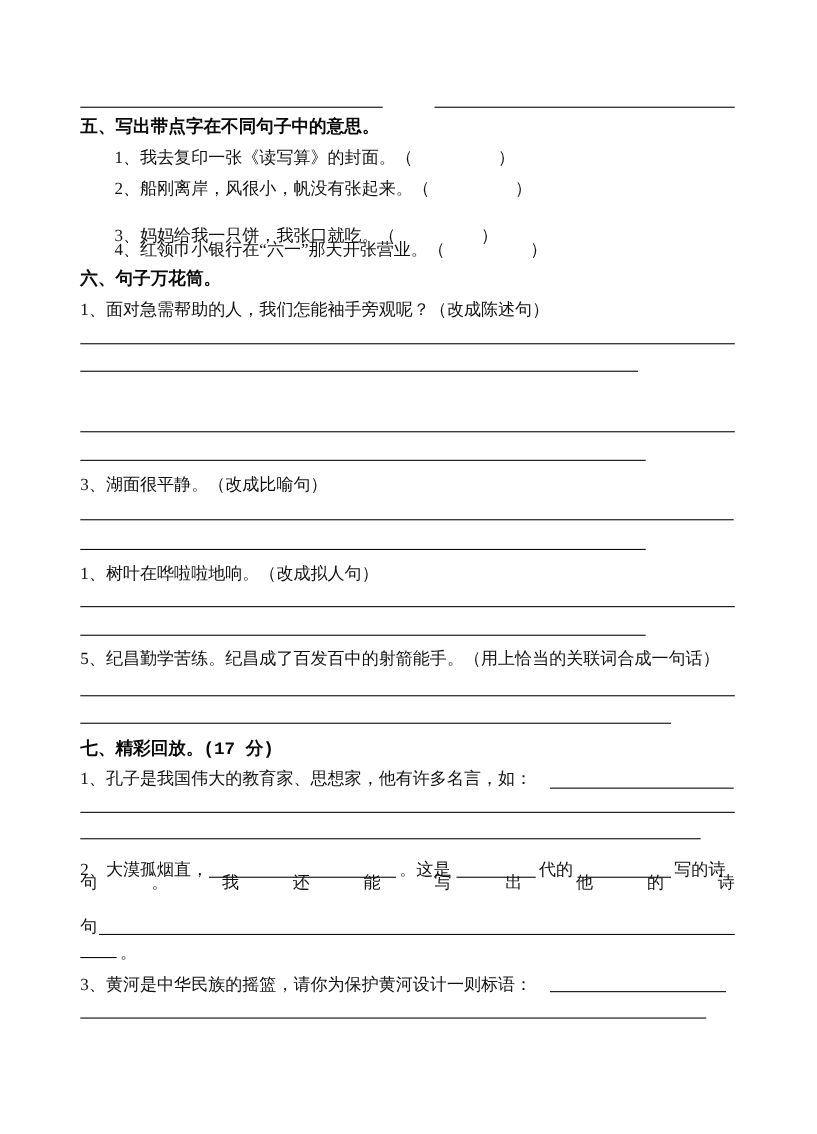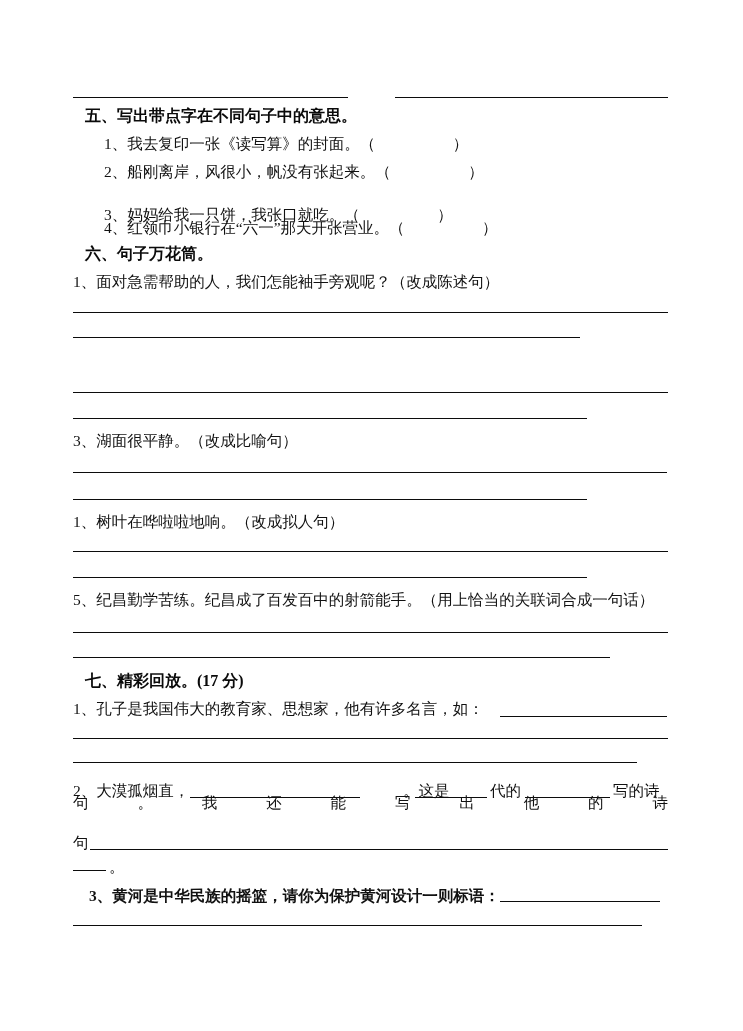--- a/index.html
+++ b/index.html
@@ -8,25 +8,24 @@
     width:743px;height:1031px;
     background:#ffffff;
     font-family:"Liberation Serif","DejaVu Serif",serif;
     color:#111111;
     font-size:15.5px;
     line-height:22px;
     overflow:hidden;
   }
   .abs{position:absolute;white-space:nowrap;}
   .hdr{
-    font-family:Liberation Serif, serif;
+    font-family:Liberation Mono, monospace;
     font-weight:bold;
     font-size:16px;
     color:#0a0a0a;
-    margin-left:12px;
   }
   .rule{
     position:absolute;height:0;
     border-top:1.6px solid #0c0c0c;
   }
   .justified{
     white-space:normal;
     text-align:justify;
     text-align-last:justify;
     word-spacing:36px;
@@ -69,31 +68,31 @@
 
   <div class="abs hdr" style="top:670px;left:73px;">七、精彩回放。(17 分)</div>
 
   <div class="abs" style="top:698px;left:73px;">1、孔子是我国伟大的教育家、思想家，他有许多名言，如：</div>
   <div class="rule" style="top:716px;left:500px;width:167px;"></div>
   <div class="rule" style="top:738px;left:73px;width:595px;"></div>
   <div class="rule" style="top:762px;left:73px;width:564px;"></div>
 
   <div class="abs" style="top:780px;left:73px;">2、大漠孤烟直，</div>
   <div class="rule" style="top:797px;left:190px;width:170px;"></div>
-  <div class="abs" style="top:780px;left:363px;margin-left:40px;">。这是</div>
+  <div class="abs" style="top:780px;left:363px;">。这是</div>
   <div class="rule" style="top:797px;left:415px;width:72px;"></div>
   <div class="abs" style="top:780px;left:490px;">代的</div>
   <div class="rule" style="top:797px;left:525px;width:85px;"></div>
   <div class="abs" style="top:780px;left:613px;">写的诗</div>
 
   <div class="abs justified" style="top:792px;left:73px;width:595px;">句 。 我 还 能 写 出 他 的 诗</div>
 
   <div class="abs" style="top:832px;left:73px;">句</div>
   <div class="rule" style="top:849px;left:90px;width:578px;"></div>
 
   <div class="rule" style="top:870px;left:73px;width:33px;"></div>
   <div class="abs" style="top:856px;left:109px;">。</div>
 
-  <div class="abs" style="top:885px;left:89px;font-weight:bold;">3、黄河是中华民族的摇篮，请你为保护黄河设计一则标语：</div>
+  <div class="abs" style="top:885px;left:73px;">3、黄河是中华民族的摇篮，请你为保护黄河设计一则标语：</div>
   <div class="rule" style="top:901px;left:500px;width:160px;"></div>
   <div class="rule" style="top:925px;left:73px;width:569px;"></div>
 
 </div>
 
 </body></html>

